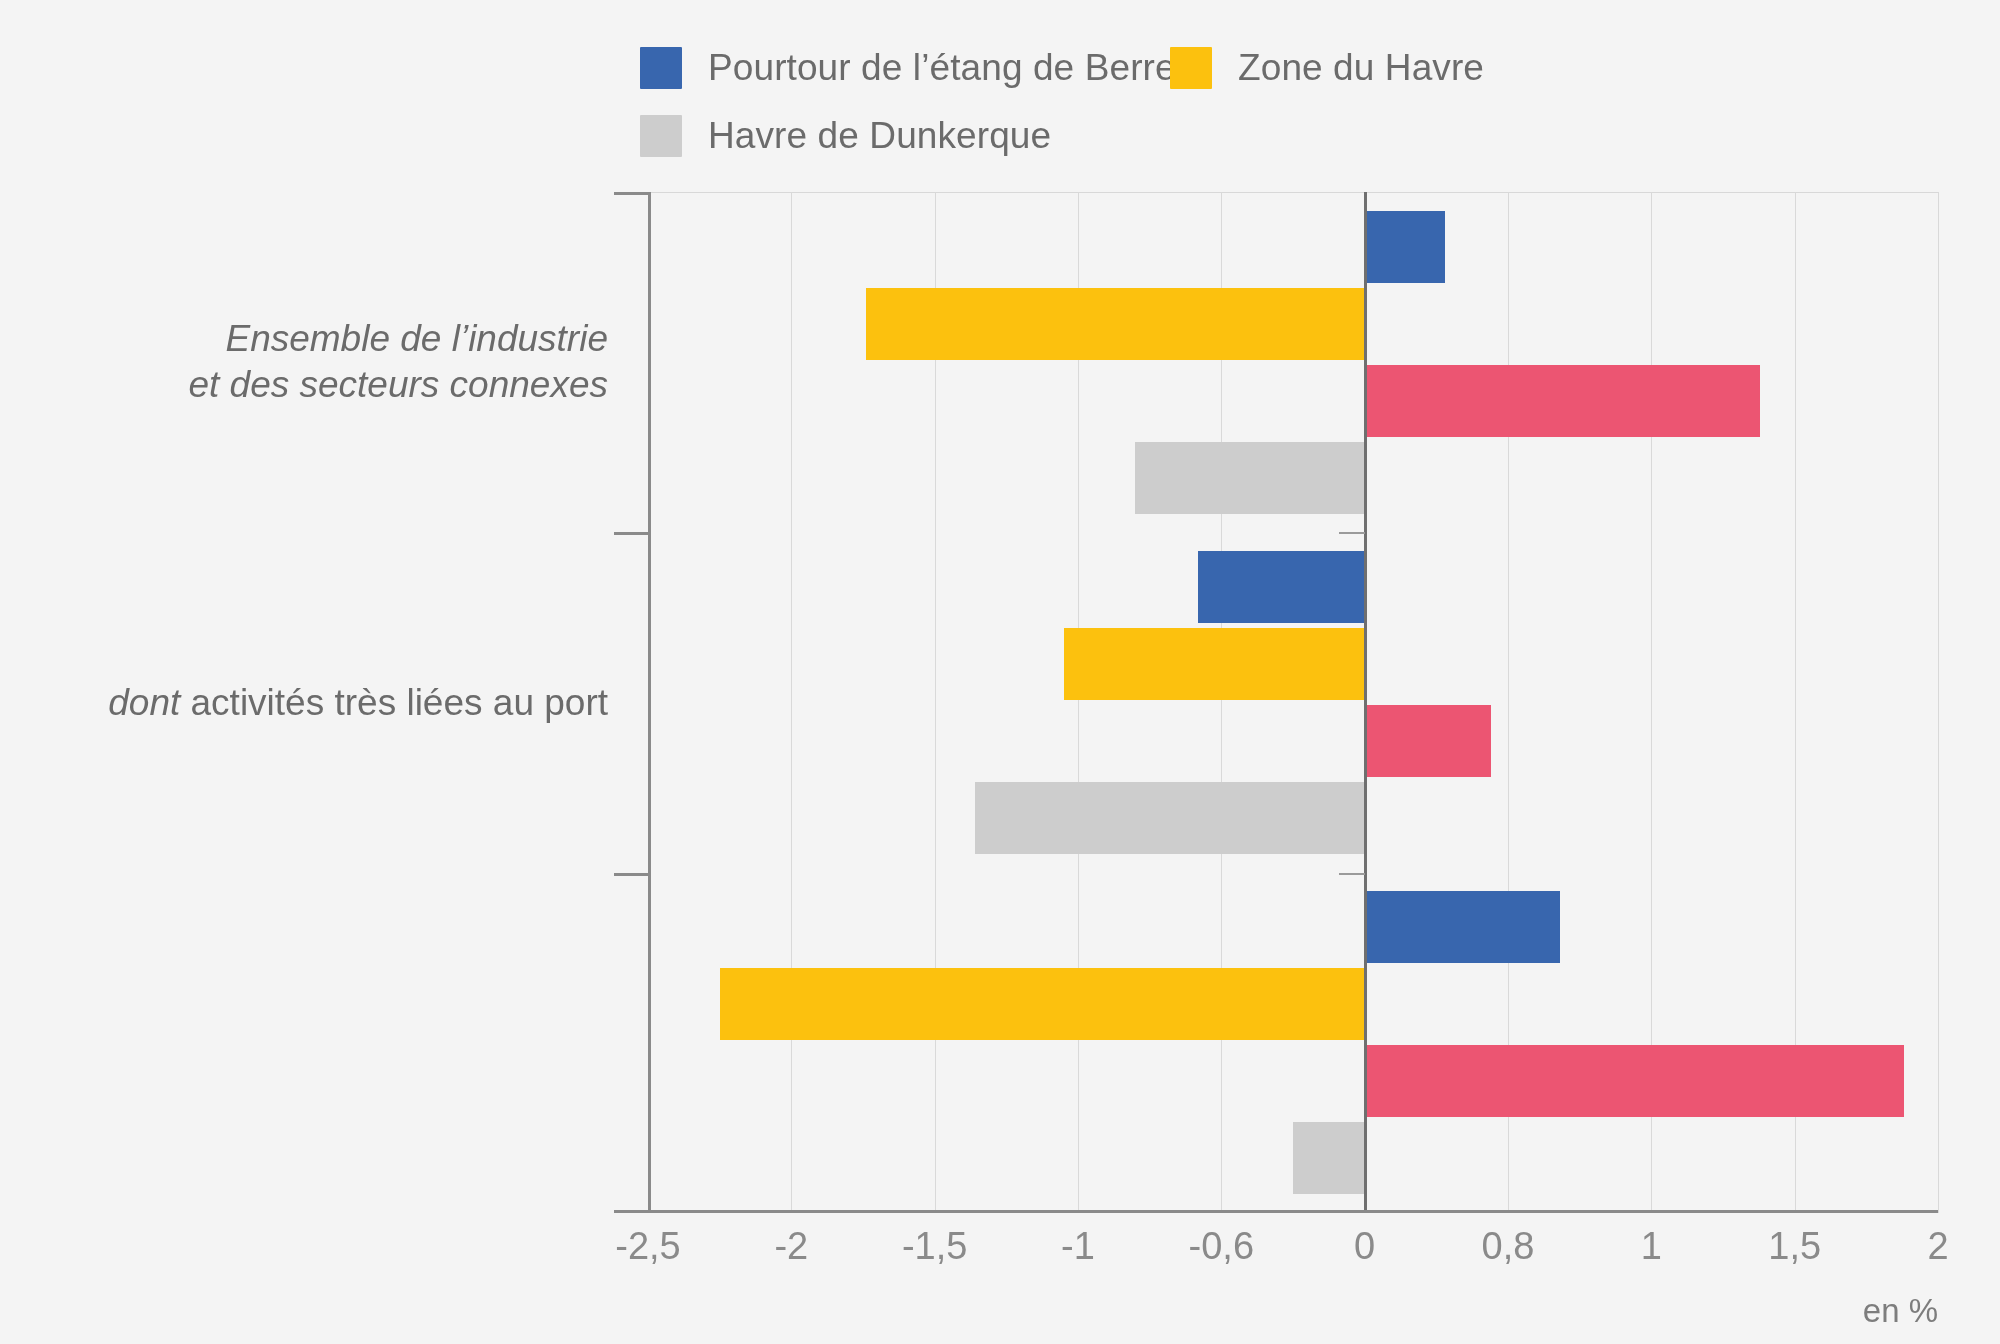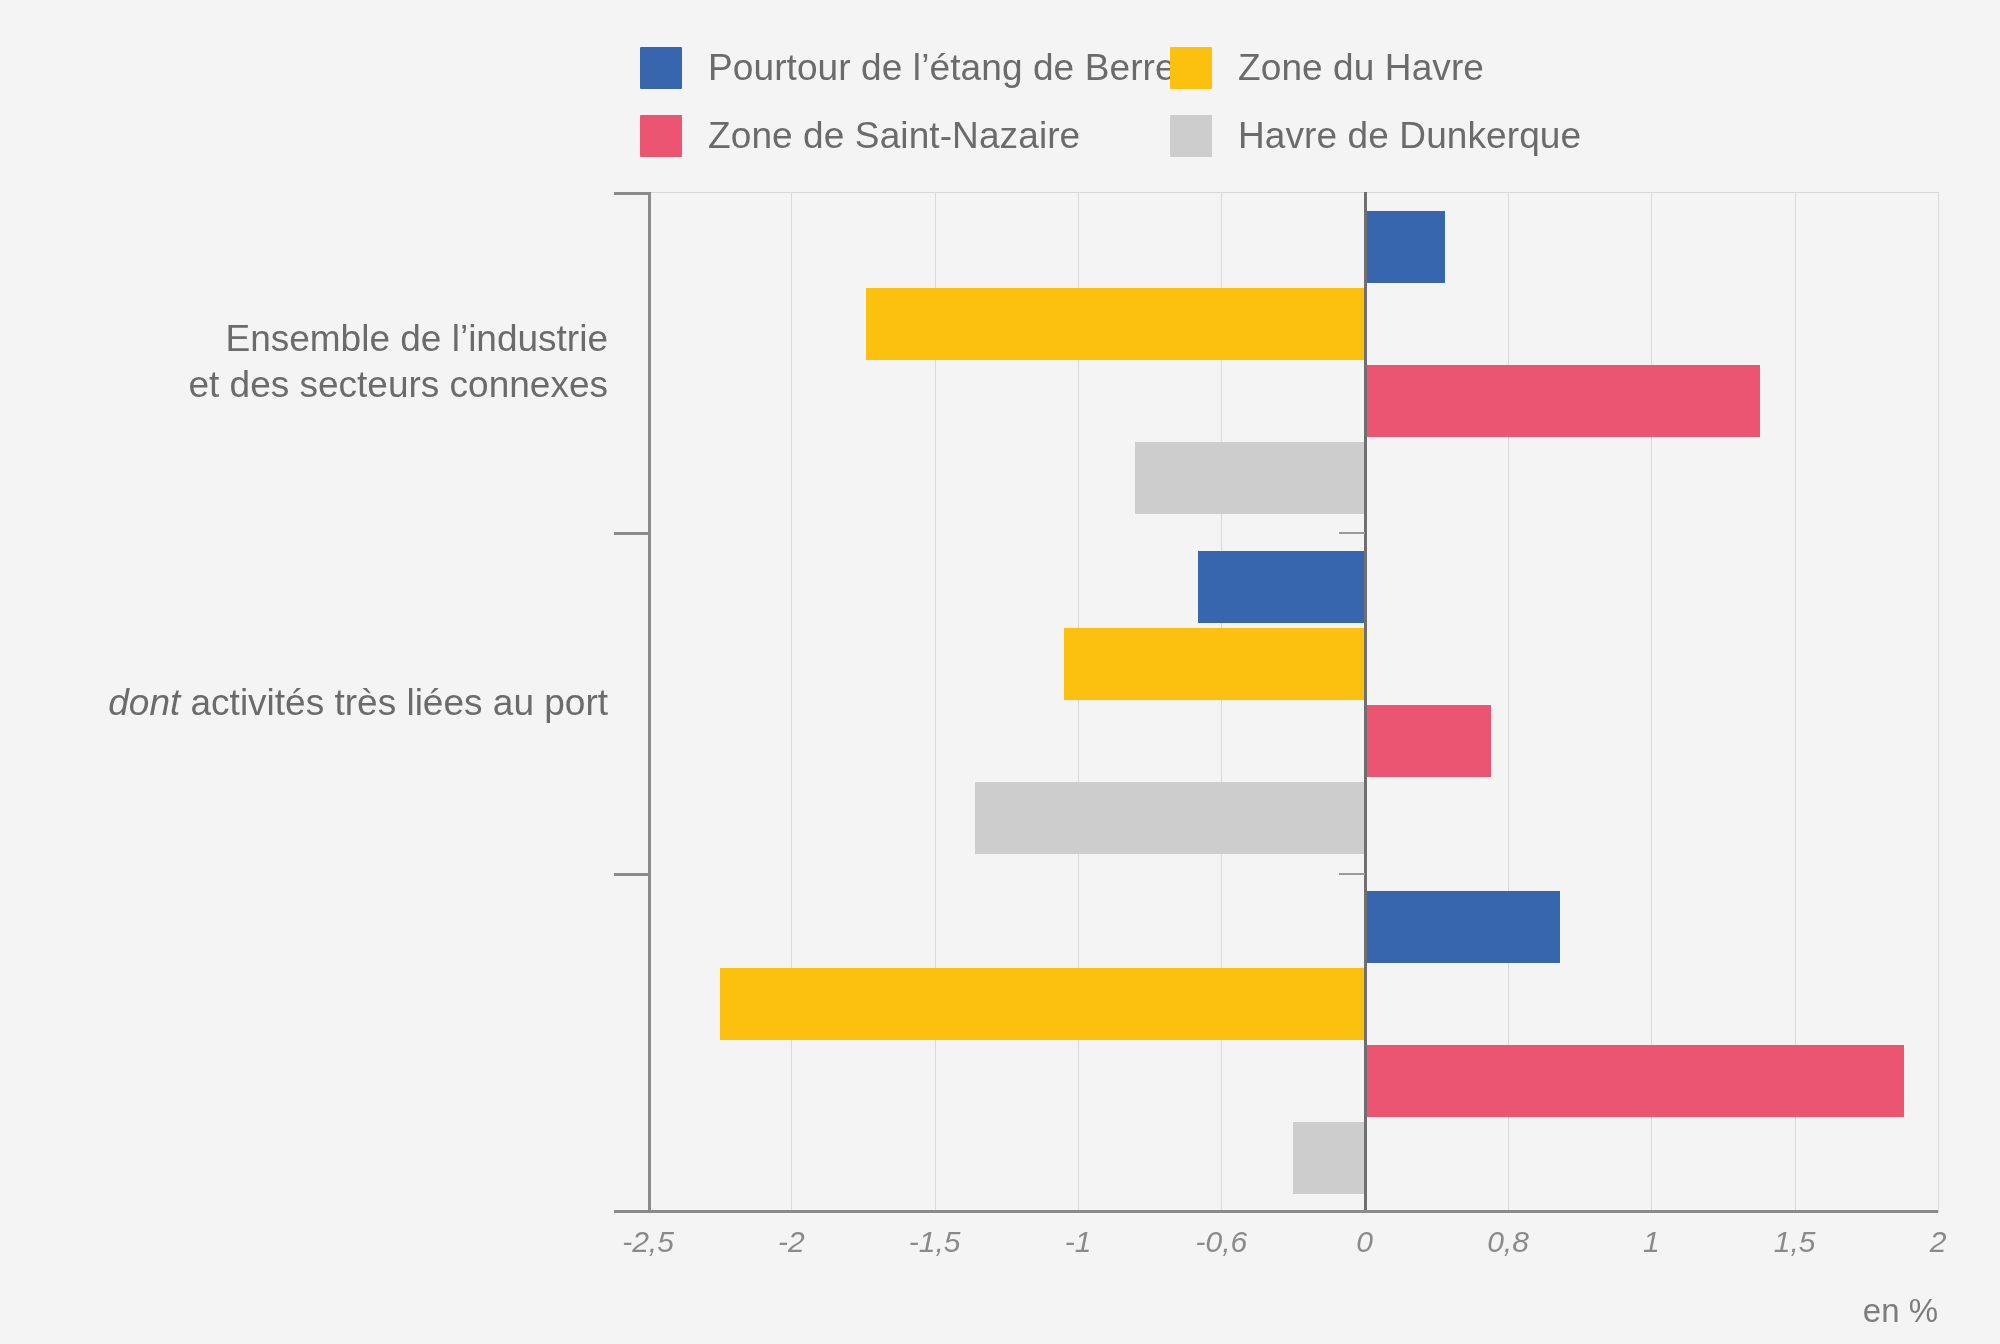--- a/index.html
+++ b/index.html
@@ -124,25 +124,24 @@
     color: #6b6b6b;
     width: 600px;
   }
   .cat-label em {
   }
 
   
   .tick-label {
     position: absolute;
     top: 1225px;
-    font-size: 30px;
+    font-size: 38px;
     color: #8a8a8a;
     transform: translateX(-50%);
     white-space: nowrap;
-    font-style: italic;
   }
   #axis-unit {
     position: absolute;
     right: 62px;
     top: 1292px;
     font-size: 33px;
     color: #7d7d7d;
   }
 </style>
 </head>
@@ -153,30 +152,26 @@
   <div id="legend">
     <div class="legend-item">
       <span class="legend-swatch" style="background: rgb(56, 102, 174);"></span>
       <span class="legend-label">Pourtour de l’étang de Berre</span>
     </div>
     <div class="legend-item">
       <span class="legend-swatch" style="background: rgb(252, 193, 14);"></span>
       <span class="legend-label">Zone du Havre</span>
     </div>
     <div class="legend-item">
-      <span class="legend-swatch" style="background: rgb(236, 85, 114);"></span>
-      <span class="legend-label">Zone de Saint-Nazaire</span>
-    </div>
-    <div class="legend-item">
       <span class="legend-swatch" style="background: rgb(205, 205, 205);"></span>
       <span class="legend-label">Havre de Dunkerque</span>
     </div>
   </div>
 
-  <div class="cat-label" id="cat-label-0" style="top: 316.167px;">Ensemble de l’industrie<br>et des secteurs connexes</div>
+  <div class="cat-label" id="cat-label-0" style="top: 316.167px; font-style: italic;">Ensemble de l’industrie<br>et des secteurs connexes</div>
   <div class="cat-label" id="cat-label-1" style="top: 679.5px;"><em>dont</em> activités très liées au port</div>
 
   <div id="plot">
     <div id="plot-frame-top"></div>
     <div id="gridlines">
         <div class="gridline" style="left: 143.333px;"></div>
         <div class="gridline" style="left: 286.667px;"></div>
         <div class="gridline" style="left: 430px;"></div>
         <div class="gridline" style="left: 573.333px;"></div>
         <div class="gridline" style="left: 860px;"></div>

